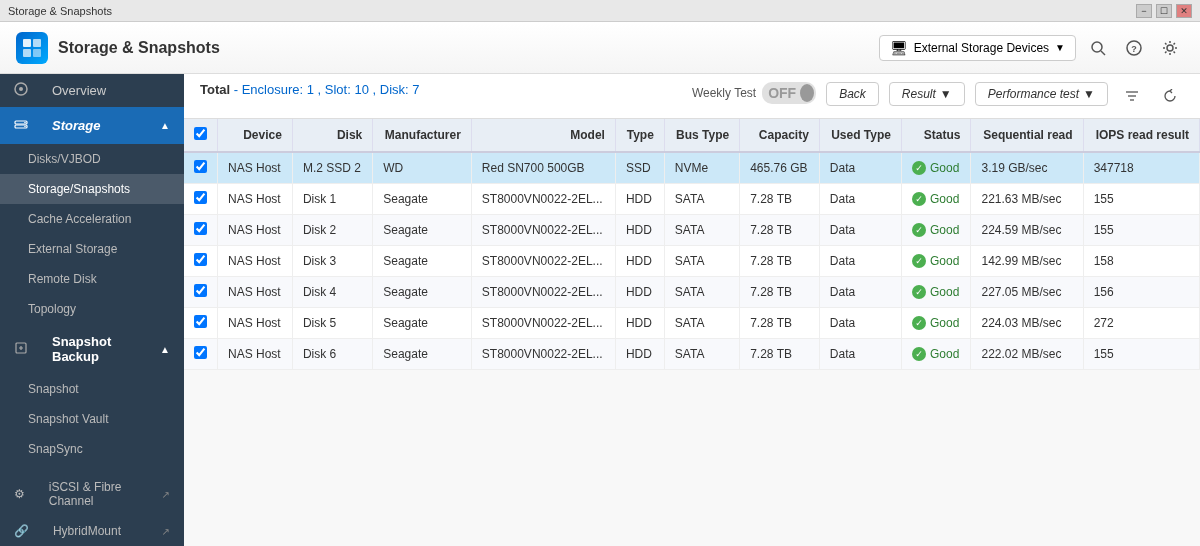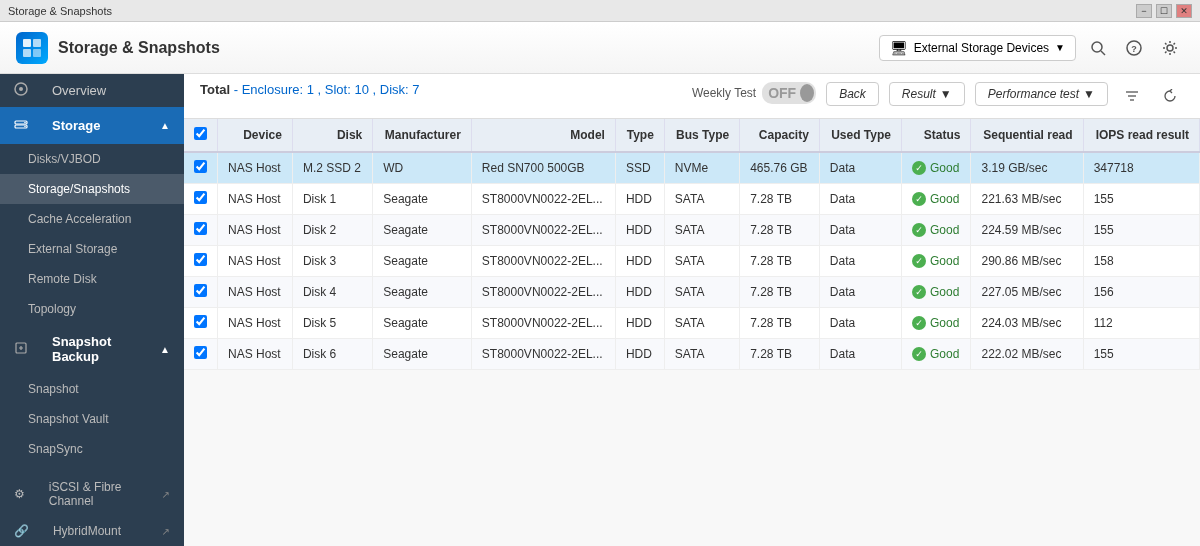--- a/index.html
+++ b/index.html
@@ -96,21 +96,21 @@
       flex-shrink: 0;
     }
     .sidebar-item {
       display: flex;
       align-items: center;
       padding: 8px 14px;
       cursor: pointer;
       font-size: 13px;
       gap: 24px;
     }
-    .sidebar-item.active { background: #1a6bb5; color: white; }
+    .sidebar-item.active { background: #1a6bb5; color: white; font-style: italic; }
     .sidebar-item.section-header {
       color: white;
       font-weight: 600;
       font-size: 13px;
       padding: 10px 14px;
     }
     .sidebar-item.section-header .chevron {
       margin-left: auto;
       font-size: 10px;
     }
@@ -531,21 +531,21 @@
     <td>HDD</td>
     <td>SATA</td>
     <td>7.28 TB</td>
     <td>Data</td>
     <td>
       <div class="status-good">
         <div class="status-icon">✓</div>
         <span>Good</span>
       </div>
     </td>
-    <td>290.86 MB/sec</td>
+    <td>142.99 MB/sec</td>
     <td>158</td>
   </tr>
             <tr>
     <td class="checkbox-cell">
       <input type="checkbox" checked="" style="">
     </td>
     <td>NAS Host</td>
     <td>Disk 4</td>
     <td>Seagate</td>
     <td>ST8000VN0022-2EL...</td>
@@ -574,21 +574,21 @@
     <td>SATA</td>
     <td>7.28 TB</td>
     <td>Data</td>
     <td>
       <div class="status-good">
         <div class="status-icon">✓</div>
         <span>Good</span>
       </div>
     </td>
     <td>224.03 MB/sec</td>
-    <td>112</td>
+    <td>272</td>
   </tr>
             <tr>
     <td class="checkbox-cell">
       <input type="checkbox" checked="" style="">
     </td>
     <td>NAS Host</td>
     <td>Disk 6</td>
     <td>Seagate</td>
     <td>ST8000VN0022-2EL...</td>
     <td>HDD</td>

